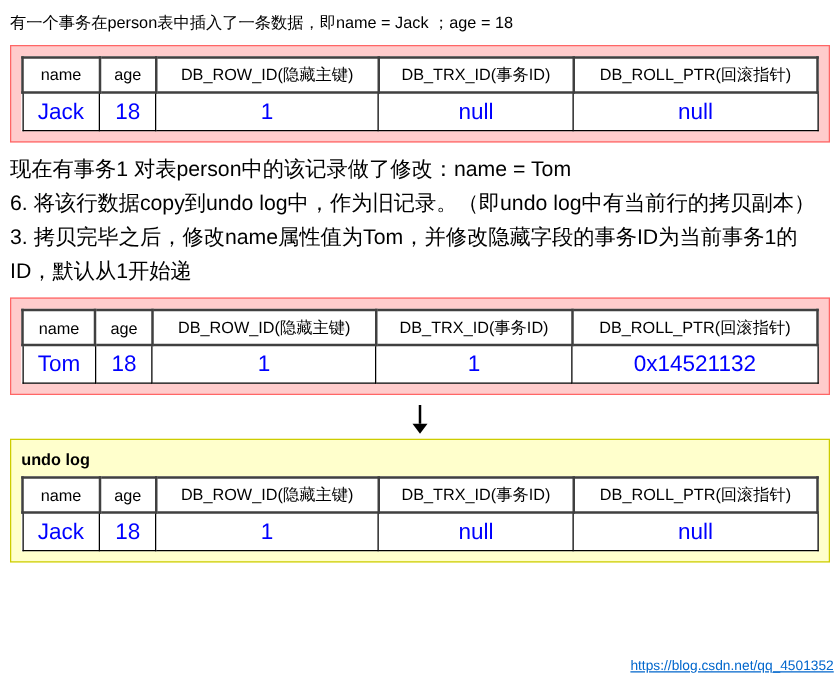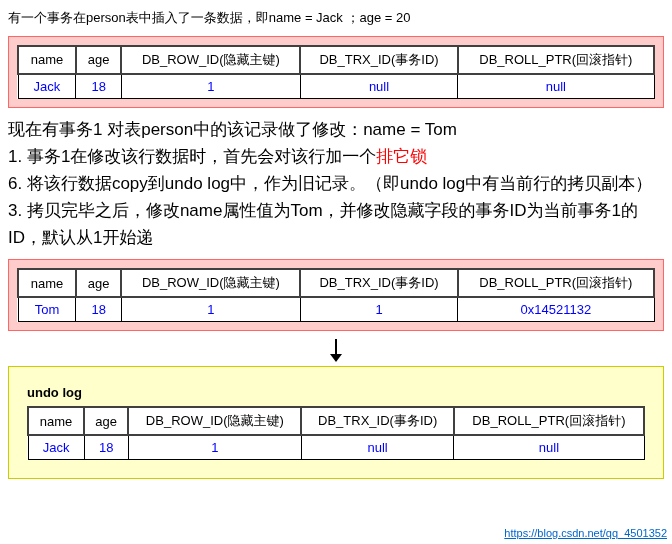--- a/index.html
+++ b/index.html
@@ -22,21 +22,21 @@
     .pink-box {
       background: #ffcccc;
       border: 1px solid #ff6666;
       padding: 8px;
       margin-bottom: 8px;
     }
 
     .yellow-box {
       background: #ffffcc;
       border: 1px solid #cccc00;
-      padding: 18px;
+      padding: 8px;
       margin-bottom: 8px;
     }
 
     .section-label {
       font-size: 13px;
       font-weight: bold;
       color: #000;
       margin-bottom: 6px;
     }
 
@@ -52,21 +52,21 @@
       text-align: center;
       background: #fff;
       font-weight: normal;
       font-size: 13px;
     }
 
     td {
       border: 1px solid #000;
       padding: 4px 8px;
       text-align: center;
-      font-size: 13px;
+      font-size: 18px;
     }
 
     .blue-cell {
       color: #0000ff;
     }
 
     .description-area {
       margin-bottom: 8px;
     }
 
@@ -106,21 +106,21 @@
       bottom: 5px;
       right: 5px;
       font-size: 11px;
       color: #0066cc;
       text-decoration: underline;
     }
   </style>
 </head>
 <body>
 
-<div class="intro-text">有一个事务在person表中插入了一条数据，即name = Jack ；age = 20</div>
+<div class="intro-text">有一个事务在person表中插入了一条数据，即name = Jack ；age = 18</div>
 
 <div class="pink-box">
   <table>
     <thead>
       <tr>
         <th>name</th>
         <th>age</th>
         <th>DB_ROW_ID(隐藏主键)</th>
         <th>DB_TRX_ID(事务ID)</th>
         <th>DB_ROLL_PTR(回滚指针)</th>
@@ -135,23 +135,20 @@
         <td class="blue-cell">null</td>
       </tr>
     </tbody>
   </table>
 </div>
 
 <div class="description-area">
   <div class="desc-line">
     <span>现在有事务1 对表person中的该记录做了修改：name = Tom</span>
   </div>
-  <div class="desc-line">
-    <span>1. 事务1在修改该行数据时，首先会对该行加一个</span><span class="排他锁">排它锁</span>
-  </div>
   <div class="desc-line">6. 将该行数据copy到undo log中，作为旧记录。（即undo log中有当前行的拷贝副本）</div>
   <div class="desc-line">3. 拷贝完毕之后，修改name属性值为Tom，并修改隐藏字段的事务ID为当前事务1的ID，默认从1开始递</div>
 </div>
 
 <div class="pink-box">
   <table>
     <thead>
       <tr>
         <th>name</th>
         <th>age</th>

